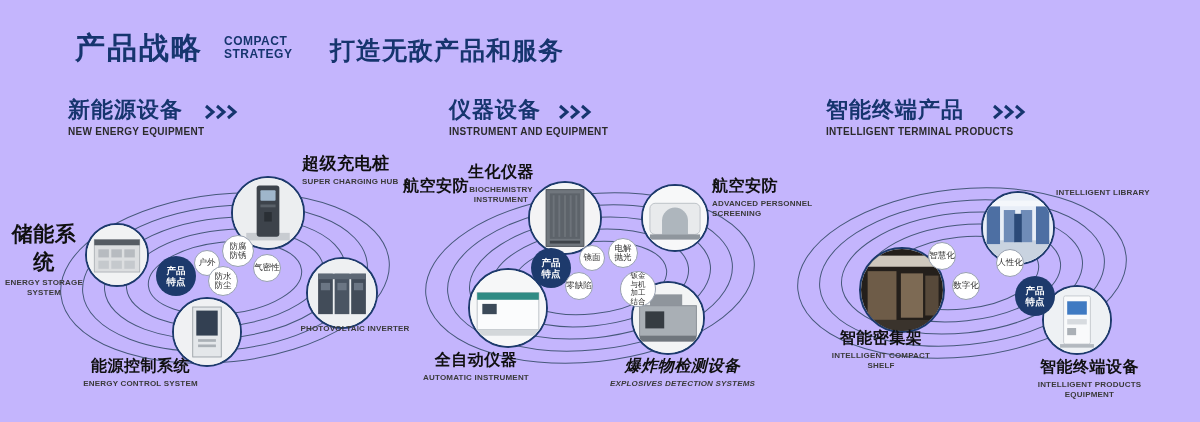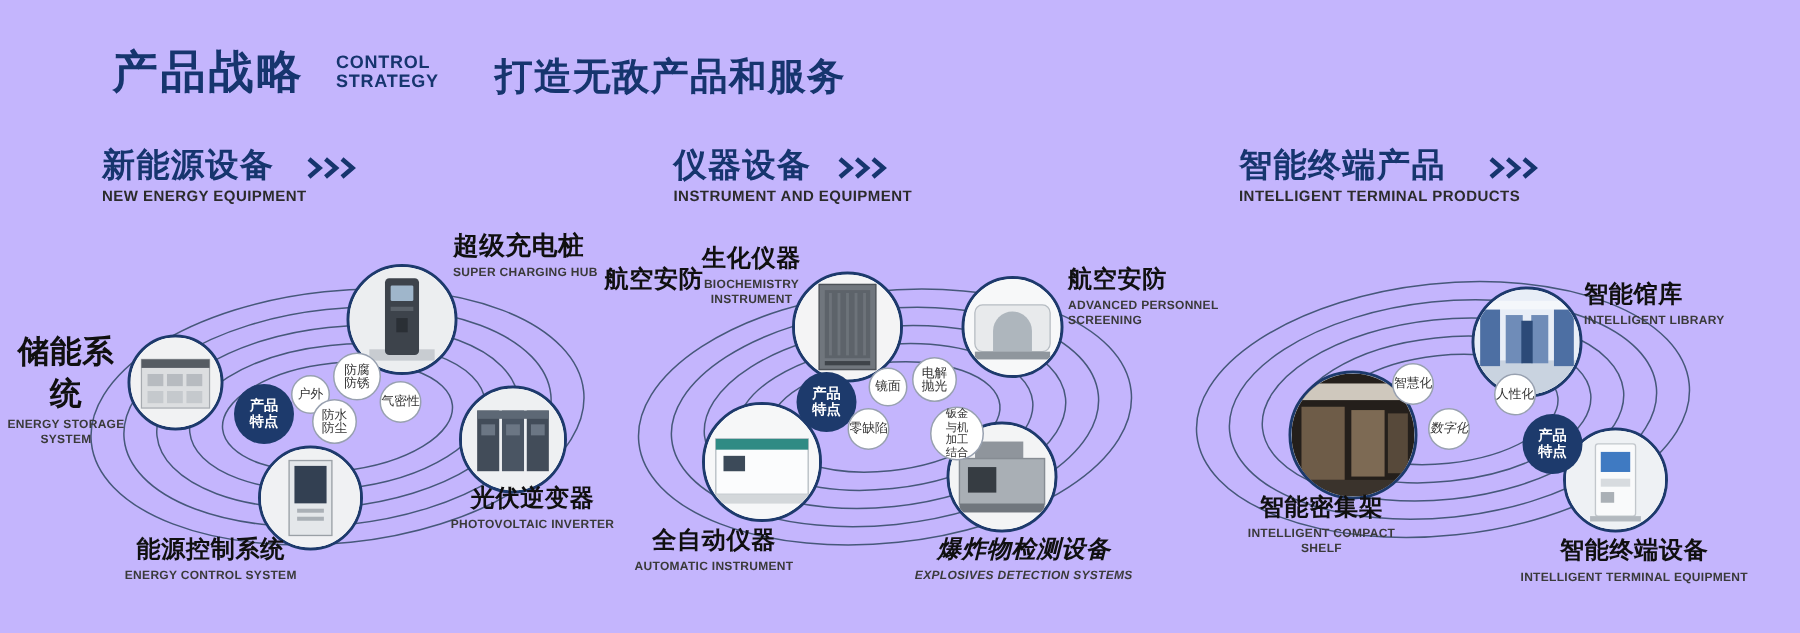--- a/index.html
+++ b/index.html
@@ -38,21 +38,21 @@
   .bubble span.w2{width:18px;}
   .bubble span.w4{width:20px;font-size:7.5px;line-height:8.5px;}
 </style>
 </head>
 <body>
 
 <div class="canvas">
 
   <div class="main-title">产品战略</div>
   <div class="main-sub">
-    <span>CONTROL</span>
+    <span>COMPACT</span>
     <span>STRATEGY</span>
   </div>
   <div class="slogan">打造无敌产品和服务</div>
 
   <div class="sec-title" style="left:68px;top:95px;">新能源设备</div>
   <svg class="chev" style="left:204px;top:104px;" width="36" height="16" viewBox="0 0 36 16">
     <g fill="none" stroke="#16356e" stroke-width="3">
         <polyline points="2,2 9,8 2,14"></polyline>
         <polyline points="13,2 20,8 13,14"></polyline>
         <polyline points="24,2 31,8 24,14"></polyline>
@@ -147,21 +147,20 @@
       <rect x="11" y="16" width="16" height="44" fill="#424c59"></rect>
         <rect x="29" y="16" width="16" height="44" fill="#4a5563"></rect>
         <rect x="47" y="16" width="16" height="44" fill="#424c59"></rect>
       <rect x="11" y="16" width="52" height="6" fill="#5d6875"></rect>
       <rect x="14" y="26" width="10" height="8" fill="#6b7684"></rect>
         <rect x="32" y="26" width="10" height="8" fill="#6b7684"></rect>
         <rect x="50" y="26" width="10" height="8" fill="#6b7684"></rect>
     </svg>
   </div>
   <div class="plabel" style="left:290px;top:322px;width:130px;">
-    <div class="cn">光伏逆变器</div>
     <div class="en">PHOTOVOLTAIC INVERTER</div>
   </div>
 
   <div class="node" style="left:172px;top:297px;width:70px;height:70px;">
     <svg viewBox="0 0 74 74">
       <rect width="74" height="74" fill="#f0f1f3"></rect>
         <rect x="21" y="9" width="32" height="56" fill="#e4e7ea" stroke="#9aa0a6"></rect>
       <rect x="25" y="13" width="24" height="28" fill="#334052"></rect>
       <rect x="27" y="45" width="20" height="3" fill="#aab0b6"></rect>
         <rect x="27" y="51" width="20" height="3" fill="#aab0b6"></rect>
@@ -271,21 +270,20 @@
         <rect x="0" y="50" width="74" height="24" fill="#c9d3e0"></rect>
       <rect x="4" y="14" width="14" height="40" fill="#4d6fa3"></rect>
         <rect x="56" y="14" width="14" height="40" fill="#4d6fa3"></rect>
       <rect x="22" y="18" width="12" height="34" fill="#6f8cb8"></rect>
         <rect x="40" y="18" width="12" height="34" fill="#6f8cb8"></rect>
       <rect x="33" y="22" width="8" height="30" fill="#2c4a78"></rect>
         <rect x="0" y="8" width="74" height="6" fill="#f4f7fb"></rect>
     </svg>
   </div>
   <div class="plabel left" style="left:1056px;top:186px;width:120px;">
-    <div class="cn">智能馆库</div>
     <div class="en">INTELLIGENT LIBRARY</div>
   </div>
 
   <div class="node" style="left:859px;top:247px;width:86px;height:86px;">
     <svg viewBox="0 0 74 74">
       <rect width="74" height="74" fill="#241f1b"></rect>
         <rect x="0" y="6" width="74" height="10" fill="#cfc8bd"></rect>
       <rect x="6" y="20" width="26" height="44" fill="#6e5c48"></rect>
         <rect x="36" y="22" width="20" height="40" fill="#7d6a54"></rect>
       <rect x="58" y="24" width="12" height="36" fill="#57493a"></rect>
@@ -302,29 +300,29 @@
       <rect width="74" height="74" fill="#eef1f4"></rect>
         <rect x="22" y="10" width="30" height="54" rx="2" fill="#f9fafb" stroke="#c2c7cc"></rect>
       <rect x="26" y="16" width="22" height="15" fill="#3f7ac2"></rect>
         <rect x="26" y="36" width="22" height="6" fill="#d7dbdf"></rect>
       <rect x="26" y="46" width="10" height="8" fill="#aab0b6"></rect>
         <rect x="18" y="64" width="38" height="4" fill="#b3b9bf"></rect>
     </svg>
   </div>
   <div class="plabel" style="left:1012px;top:357px;width:155px;">
     <div class="cn">智能终端设备</div>
-    <div class="en">INTELLIGENT TERMINAL EQUIPMENT</div>
+    <div class="en">INTELLIGENT PRODUCTS EQUIPMENT</div>
   </div>
 
   <div class="badge" style="left:1015px;top:276px;width:40px;height:40px;">
     <span>产品特点</span>
   </div>
   <div class="bubble" style="left:928px;top:242px;width:28px;height:28px;">
       <span>智慧化</span>
     </div>
   <div class="bubble" style="left:996px;top:249px;width:28px;height:28px;">
       <span>人性化</span>
     </div>
-  <div class="bubble" style="left:952px;top:272px;width:28px;height:28px;font-style:italic;">
+  <div class="bubble" style="left:952px;top:272px;width:28px;height:28px;">
       <span>数字化</span>
     </div>
 
 </div>
 
 </body></html>

